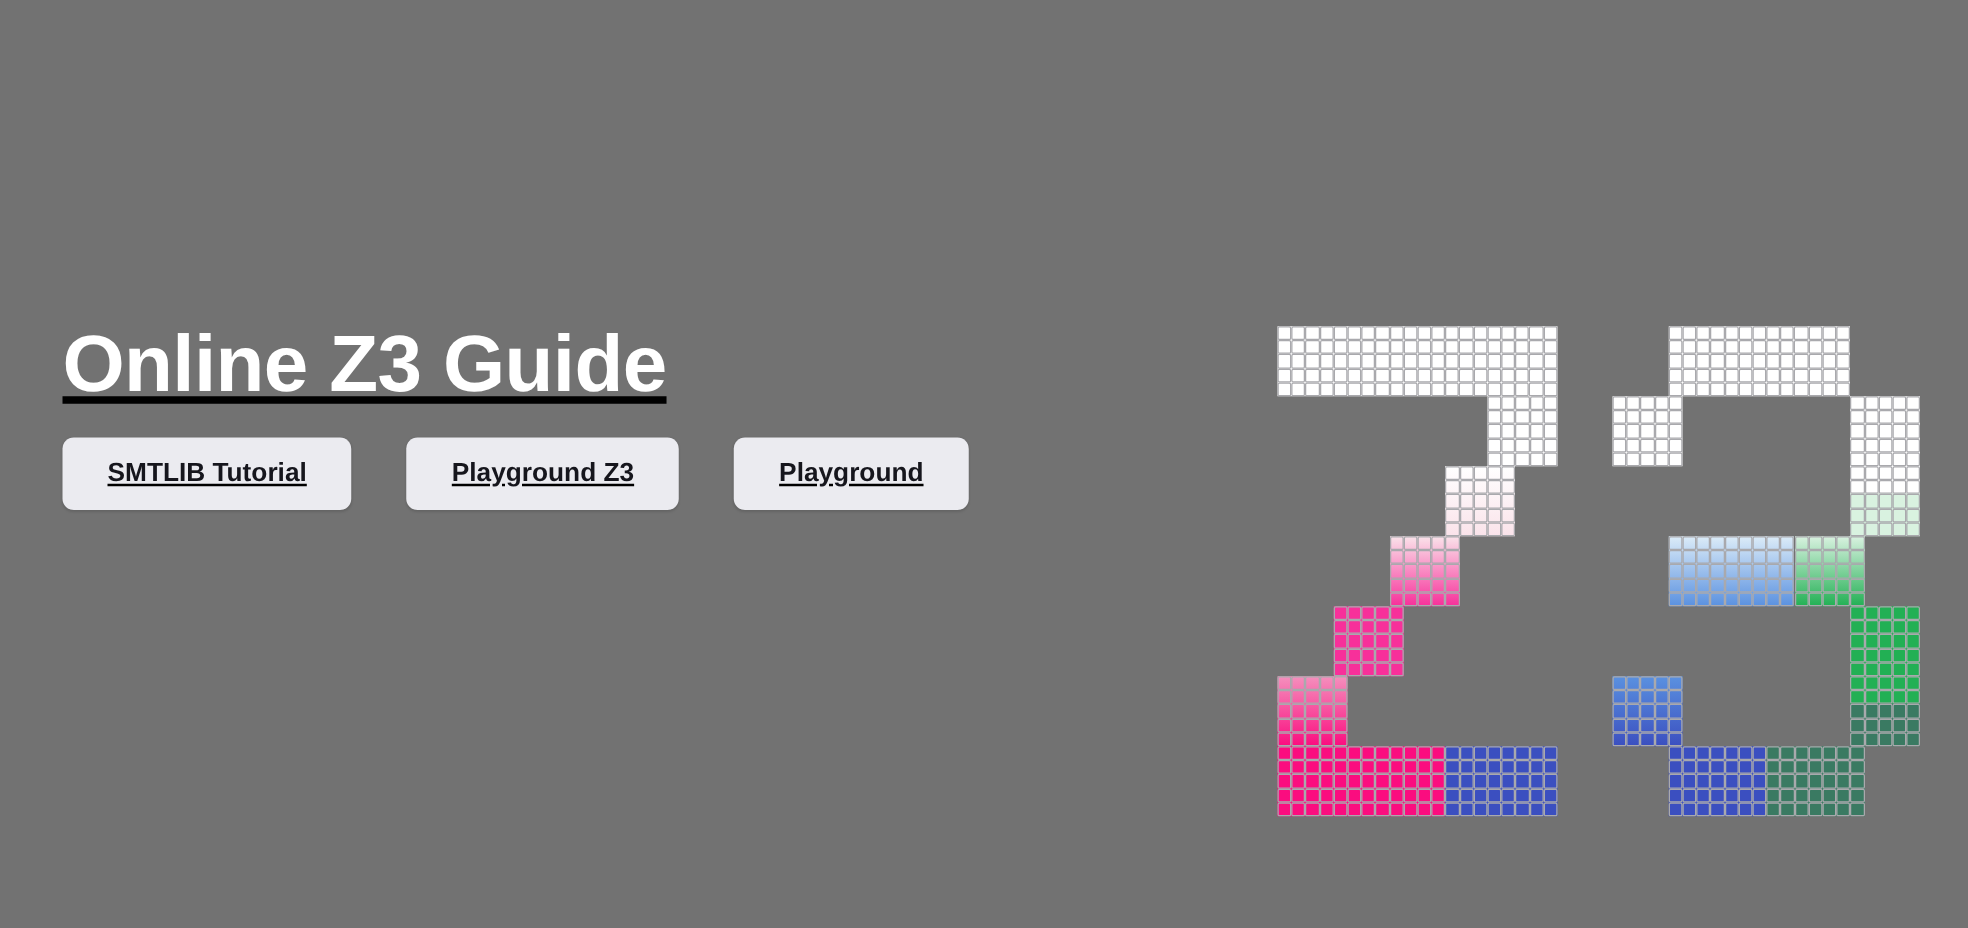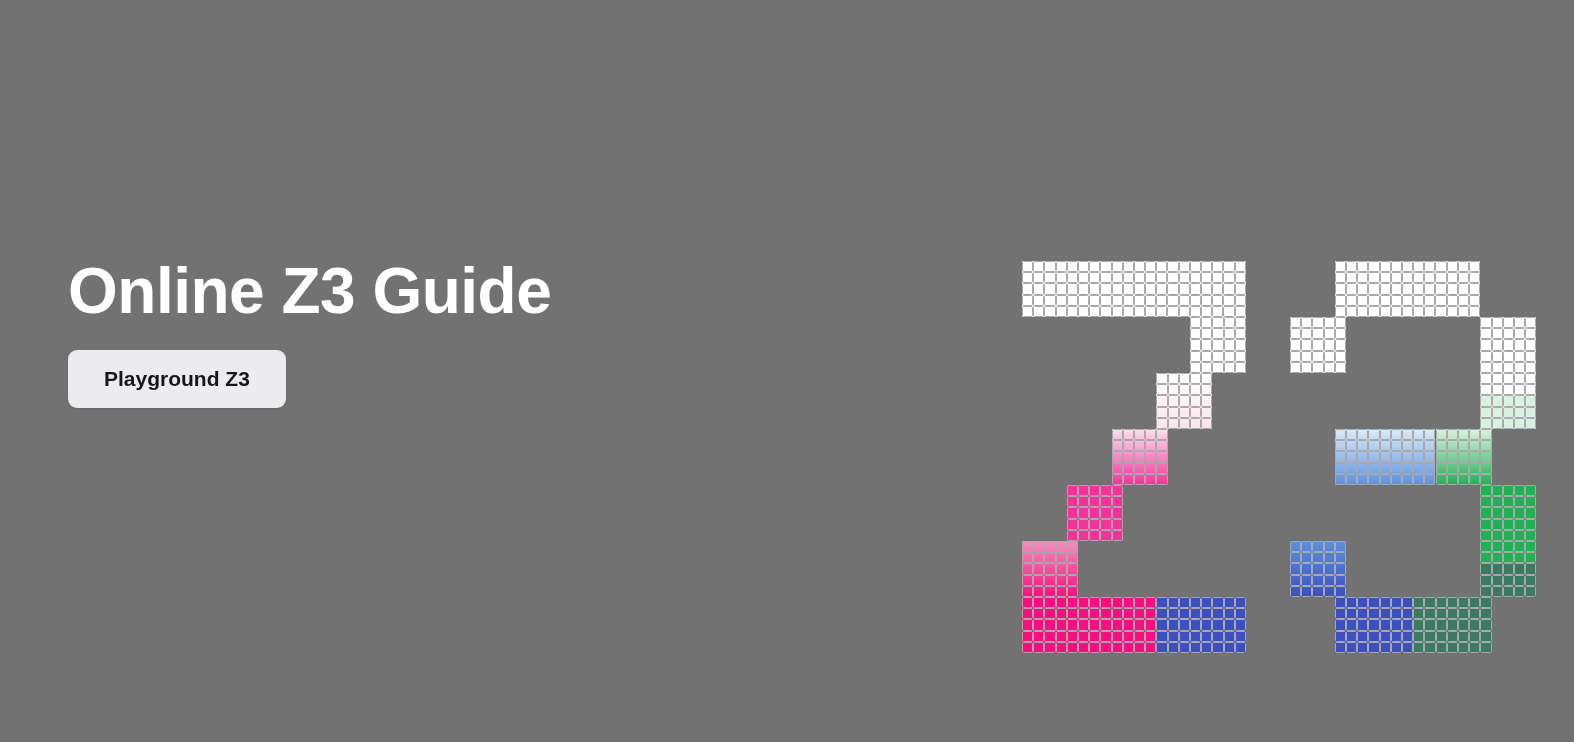--- a/index.html
+++ b/index.html
@@ -19,23 +19,24 @@
 
   #hero {
     position: absolute;
     inset: 0;
     background: #727272;
   }
 
   
   #hero-left {
     position: absolute;
-    left: 68px;
+    left: 50px;
     top: 258px;
     width: 900px;
+    text-decoration: underline;
   }
 
   #page-title {
     margin: 0;
     font-size: 64px;
     line-height: 1.05;
     font-weight: 700;
     color: #ffffff;
     letter-spacing: -0.5px;
     font-family: "Liberation Sans", sans-serif;
@@ -97,21 +98,23 @@
 </head>
 <body>
 
 <div id="hero">
 
   <div id="hero-left">
 
     <h1 id="page-title">Online Z3 Guide</h1>
 
     <div id="nav-buttons">
+      <button class="nav-button">SMTLIB Tutorial</button>
       <button class="nav-button">Playground Z3</button>
+      <button class="nav-button">Playground</button>
     </div>
 
   </div>
 
   <div id="z3-logo">
     <div class="glyph" id="glyph-seven">
         <div class="pixel-block" style="left: 0px; top: 0px; grid-template-columns: repeat(20, 11.2px); grid-template-rows: repeat(5, 11.2px); background: linear-gradient(rgb(255, 255, 255), rgb(255, 255, 255));">
           <div class="pixel-cell" style="border-color: rgb(169, 169, 173);"></div>
           <div class="pixel-cell" style="border-color: rgb(169, 169, 173);"></div>
           <div class="pixel-cell" style="border-color: rgb(169, 169, 173);"></div>

